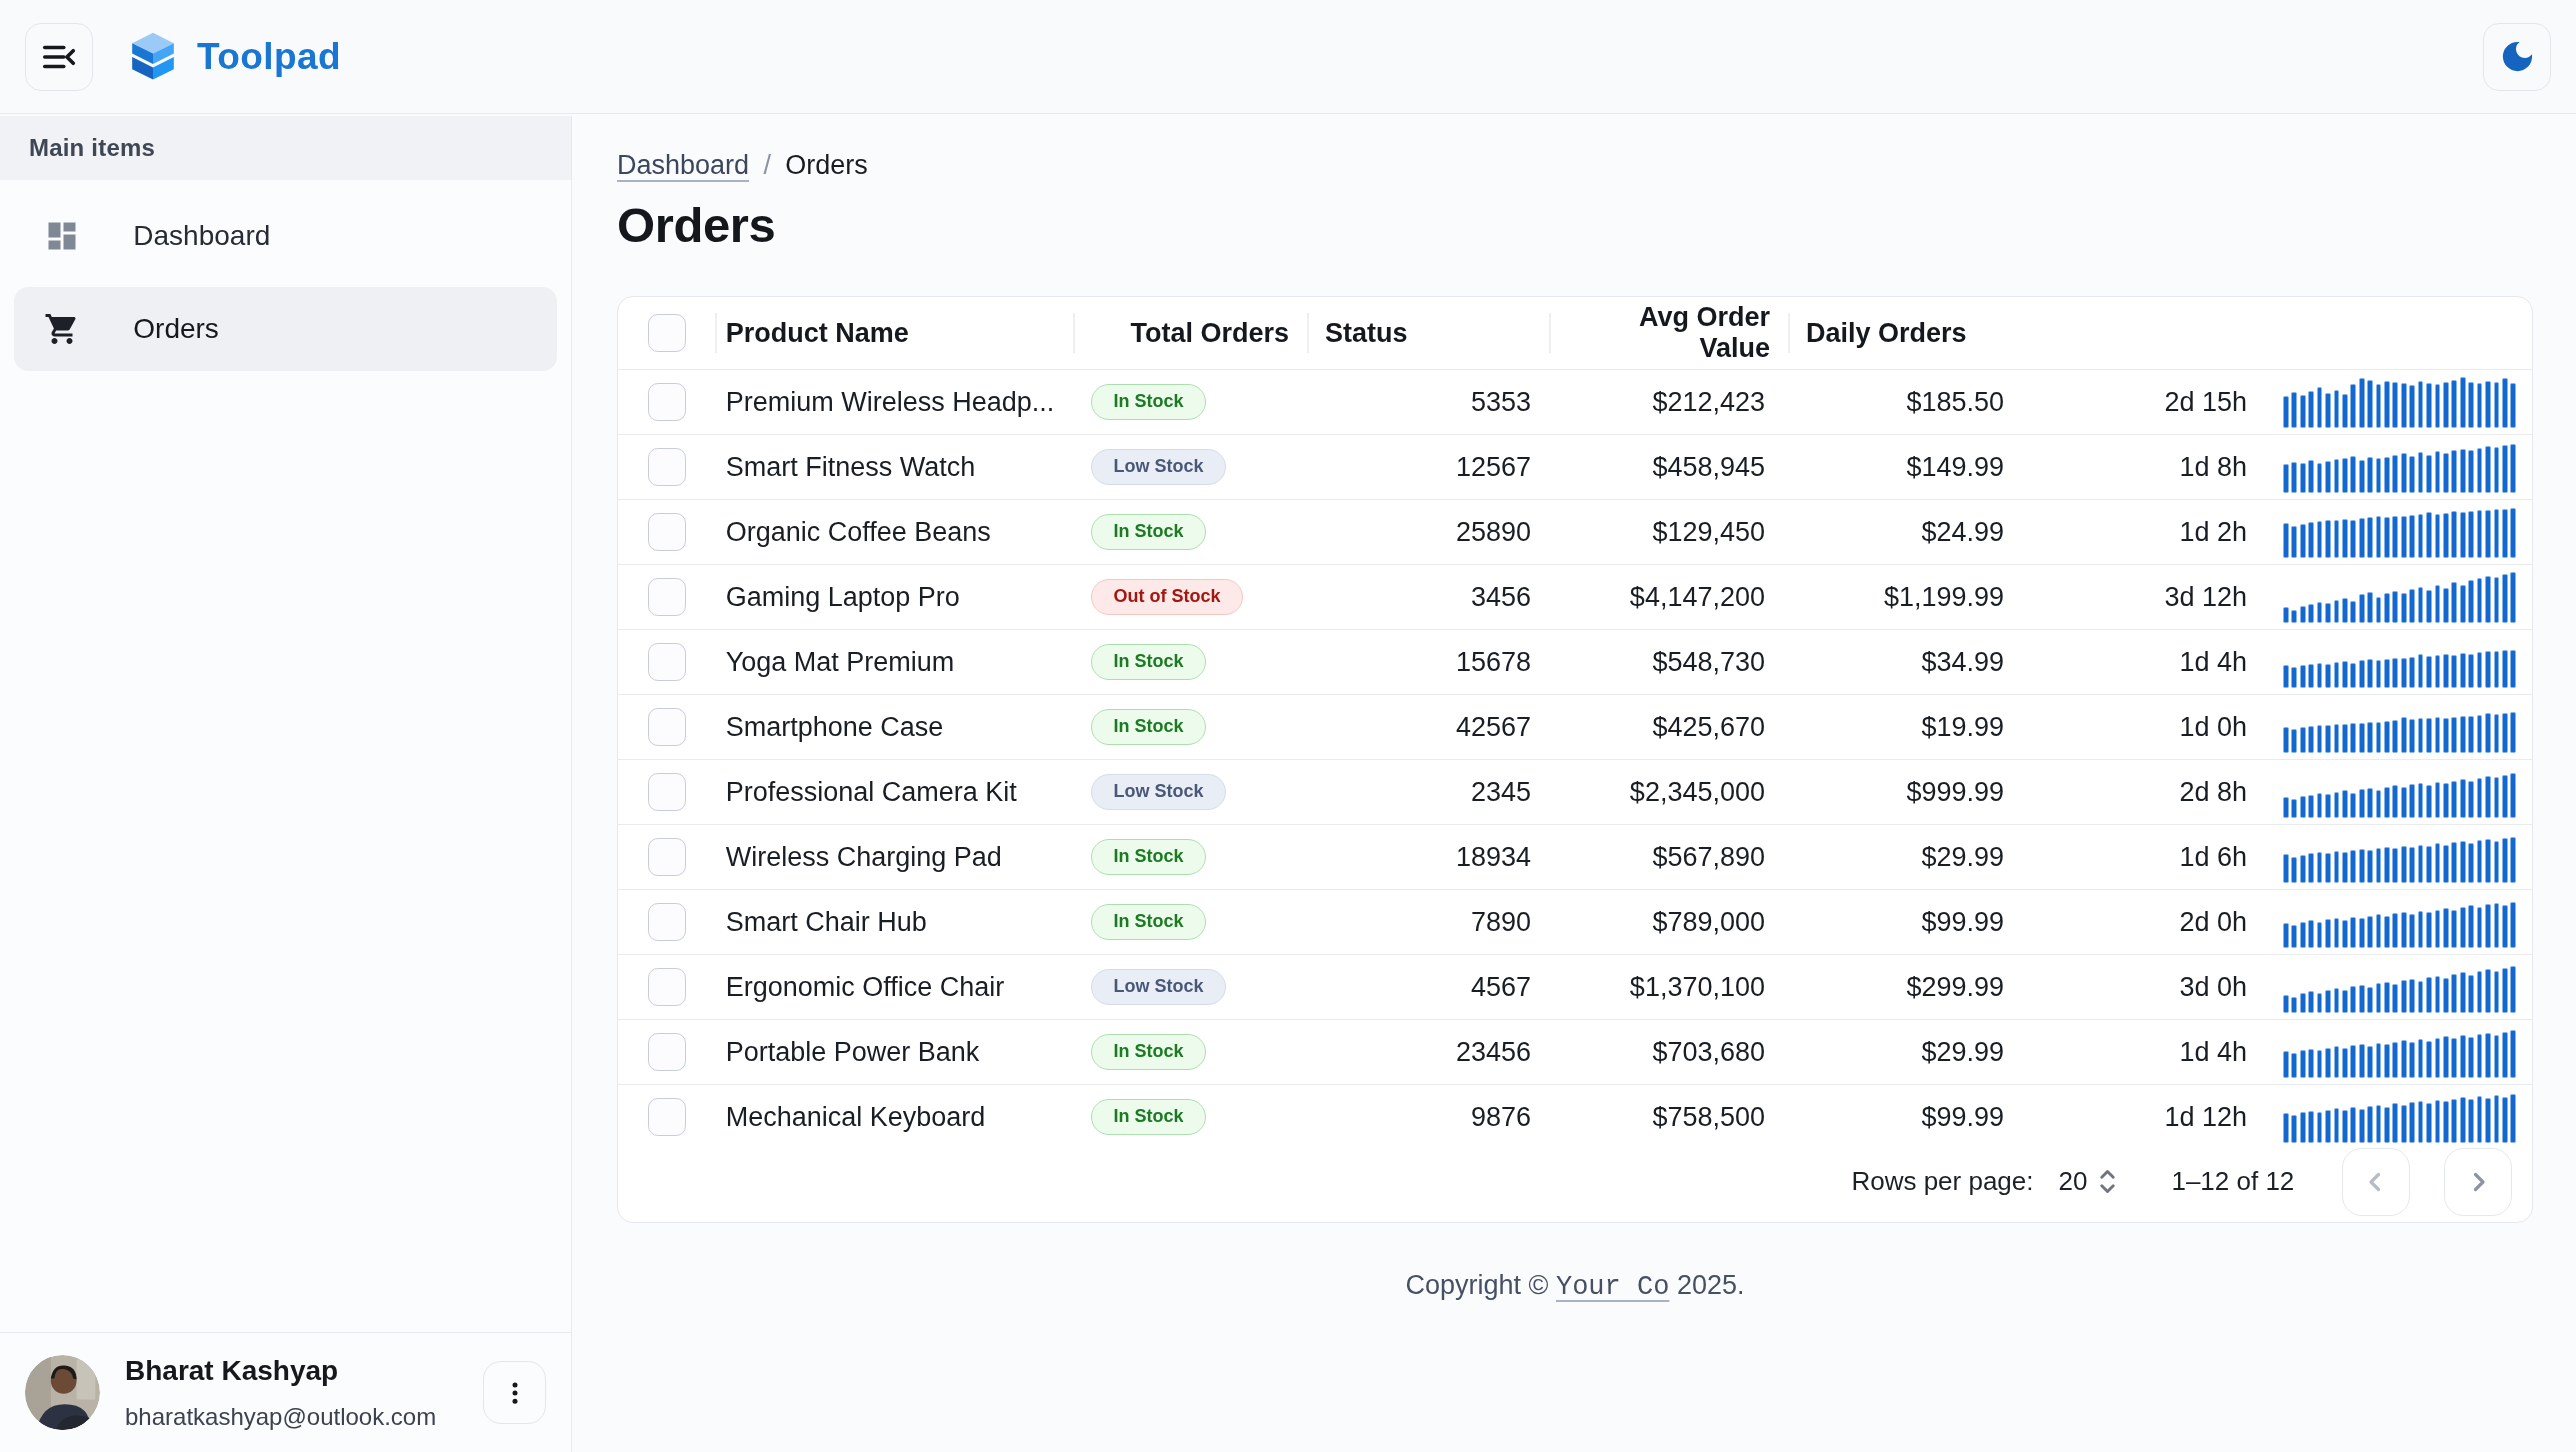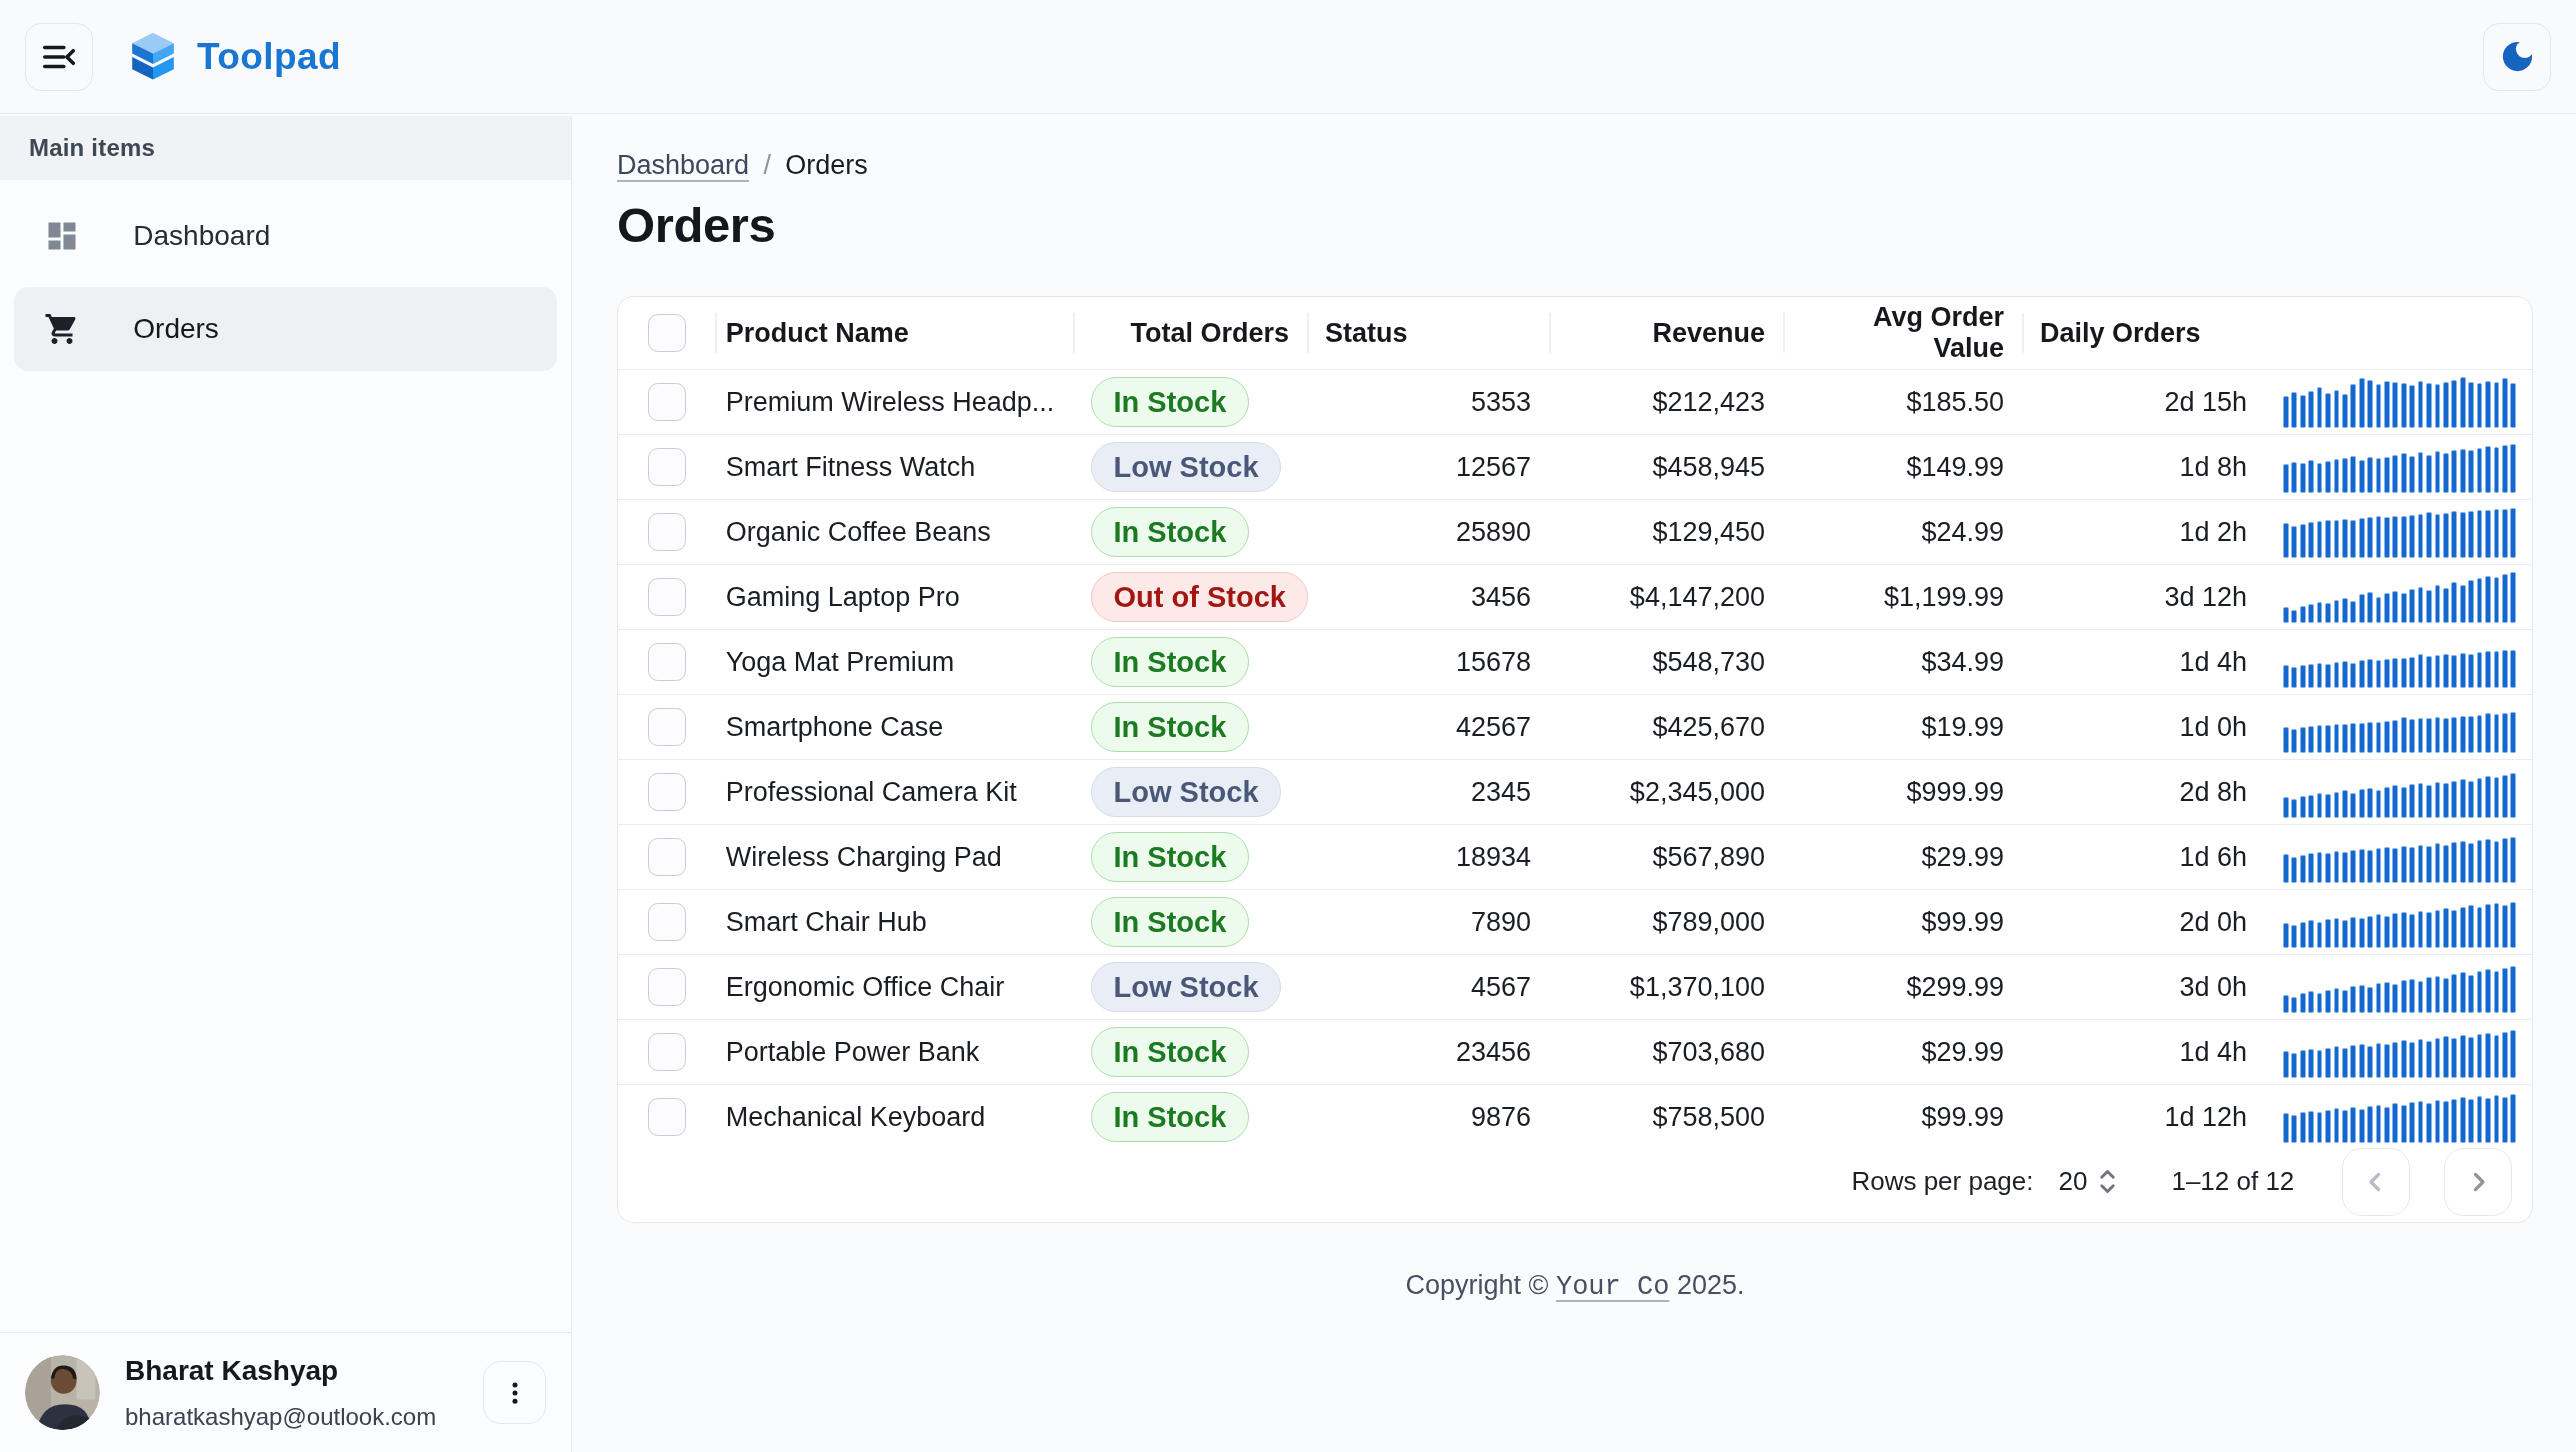--- a/index.html
+++ b/index.html
@@ -84,21 +84,21 @@
   .c-revenue { width:234px; justify-content:flex-end; }
   .c-avg { width:239px; justify-content:flex-end; }
   .c-proc { width:243px; justify-content:flex-end; }
   .c-daily { width:269px; padding-right:18px; }
   .thead .c-total,.thead .c-revenue,.thead .c-avg,.thead .c-proc { text-align:right; }
   .checkbox {
     width:38px; height:38px; border:1.8px solid #c8cdda; border-radius:9.8px;
     background:#fcfcfe; cursor:pointer;
   }
   .chip {
-    font-size:29px; font-weight:bold; padding:6.3px 21.5px; border-radius:894px;
+    font-size:18px; font-weight:bold; padding:6.3px 21.5px; border-radius:894px;
     white-space:nowrap; line-height:1.2;
   }
   .chip--in   { background:#edfbed; border:1.8px solid #abe0ae; color:#1b7a22; }
   .chip--low  { background:#e9edf5; border:1.8px solid #d5dbe9; color:#4a5878; }
   .chip--out  { background:#fdeae8; border:1.8px solid #f5c7c1; color:#a31712; }
   .spark { display:flex; align-items:flex-end; gap:2.7px; height:52px; width:233px; }
   .spark .bar {
     flex:1; background:#1467cf; border:0.9px solid #86b4e9; border-radius:1.8px; min-height:9px;
   }
   
@@ -217,21 +217,20 @@
   <h1 class="page-title">Orders</h1>
 
   <div class="table-card">
     <div class="trow thead">
       <div class="cell c-check">
           <span class="checkbox"></span>
         </div>
       <div class="cell c-product">Product Name</div>
       <div class="cell c-total">Total Orders</div>
       <div class="cell c-status">Status</div>
-      <div class="cell c-revenue">Revenue</div>
       <div class="cell c-avg">Avg Order Value</div>
       <div class="cell c-daily">Daily Orders</div>
     </div>
     <div class="tbody" id="rows-container">
         <div class="trow">
           <div class="cell c-check">
             <div class="checkbox"></div>
           </div>
           <div class="cell c-product">Premium Wireless Headp...</div>
           <div class="cell c-status">

